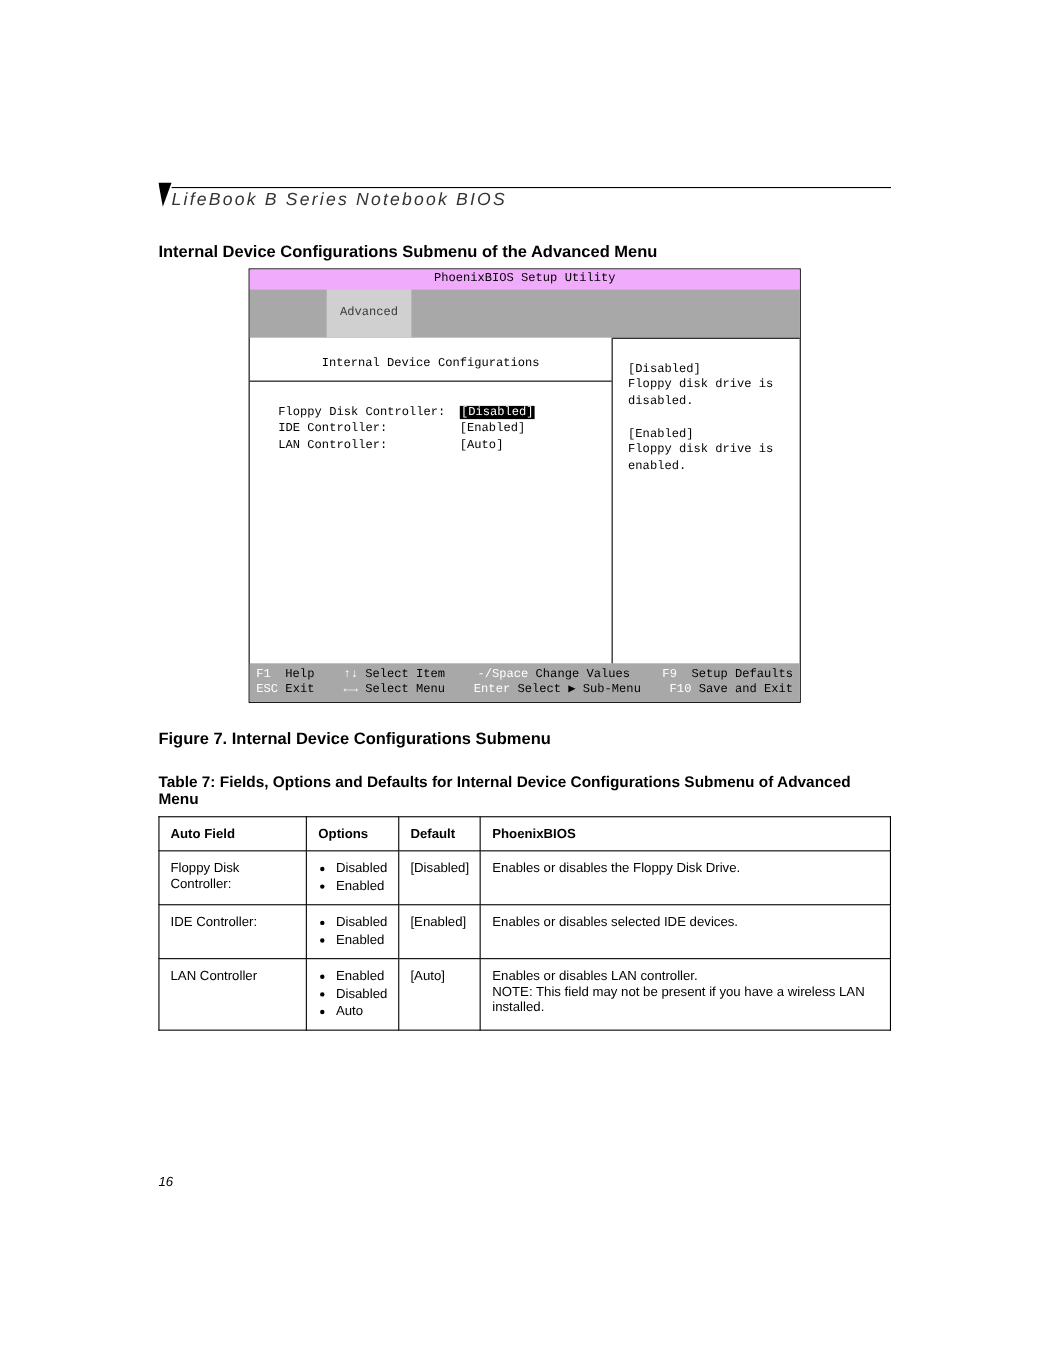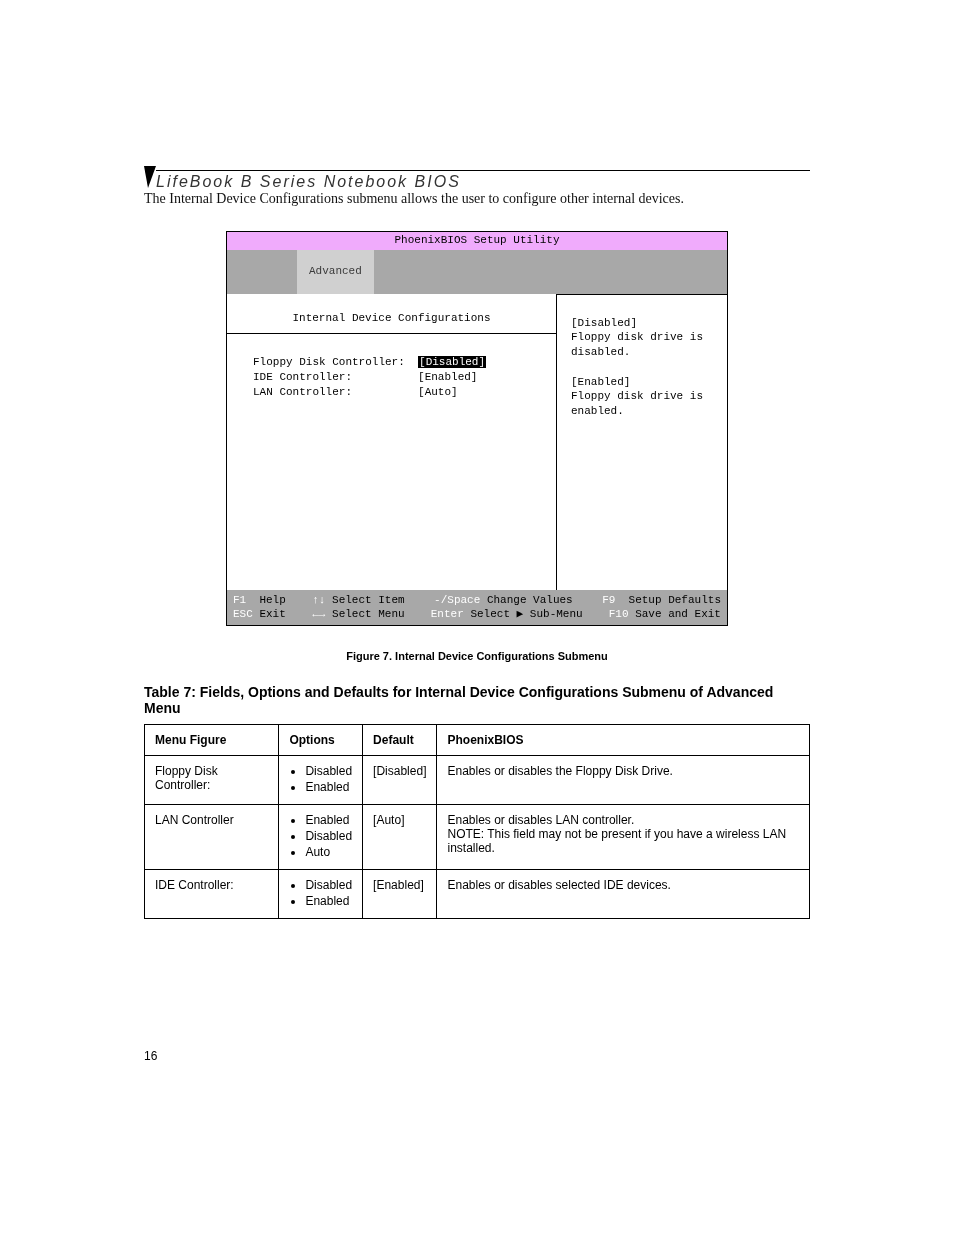--- a/index.html
+++ b/index.html
@@ -98,23 +98,22 @@
     background: #a8a8a8;
     padding: 4px 6px 3px 6px;
     color: #000;
   }
   .bios-footer-row { display: flex; justify-content: space-between; }
   .fkey { color: #fff; }
   .arrows { color: #fff; }
   .ftxt { color: #000; }
   .figure-caption {
     font-family: "Trebuchet MS", Verdana, sans-serif;
-    font-size: 11px;
+    font-size: 15px;
     font-weight: bold;
-    text-align: center;
     margin: 10px 0 22px 0;
   }
   .table-title {
     font-family: "Trebuchet MS", Verdana, sans-serif;
     font-weight: bold;
     font-size: 14px;
     margin-bottom: 8px;
   }
   table.opts {
     width: 100%;
@@ -126,37 +125,38 @@
     border: 1px solid #000;
     padding: 8px 10px;
     vertical-align: top;
     text-align: left;
   }
   table.opts th { font-weight: bold; }
   .opt-list { margin: 0; padding-left: 16px; }
   .opt-list li { margin: 0 0 2px 0; }
   .page-num {
     font-family: "Trebuchet MS", Verdana, sans-serif;
+    font-style: italic;
     font-size: 12px;
     margin-top: 130px;
   }
 </style>
 </head>
 <body>
 
 <div class="page">
 
   <div class="tri-icon">
     <svg width="14" height="22">
         <polygon points="0,0 12,0 4,22" fill="#000"></polygon>
       </svg>
   </div>
   <div class="running-header">LifeBook B Series Notebook BIOS</div>
 
-  <p class="intro-text">The Internal Device Configurations submenu allows the user to configure other internal devices.</p>
+  <h2 class="section-title">Internal Device Configurations Submenu of the Advanced Menu</h2>
 
   <div class="bios">
     <div class="bios-titlebar">PhoenixBIOS Setup Utility</div>
     <div class="bios-tabs">
       <span class="bios-tab">Advanced</span>
     </div>
     <div class="bios-body">
       <div class="bios-left">
         <div class="bios-subheader">Internal Device Configurations</div>
         <div class="bios-rule"></div>
@@ -207,60 +207,60 @@
     </div>
   </div>
 
   <div class="figure-caption">Figure 7.  Internal Device Configurations Submenu</div>
 
   <div class="table-title">Table 7: Fields, Options and Defaults for Internal Device Configurations Submenu of Advanced Menu</div>
 
   <table class="opts">
     <thead>
         <tr id="opts-head">
-          <th>Menu Figure</th>
+          <th>Auto Field</th>
           <th>Options</th>
           <th>Default</th>
           <th>PhoenixBIOS</th>
         </tr>
       </thead>
     <tbody id="opts-body">
         <tr>
           <td>Floppy Disk Controller:</td>
           <td>
             <ul class="opt-list">
               <li>Disabled</li>
               <li>Enabled</li>
             </ul>
           </td>
           <td>[Disabled]</td>
           <td style="white-space: pre-line;">Enables or disables the Floppy Disk Drive.</td>
         </tr>
         <tr>
+          <td>IDE Controller:</td>
+          <td>
+            <ul class="opt-list">
+              <li>Disabled</li>
+              <li>Enabled</li>
+            </ul>
+          </td>
+          <td>[Enabled]</td>
+          <td style="white-space: pre-line;">Enables or disables selected IDE devices.</td>
+        </tr>
+        <tr>
           <td>LAN Controller</td>
           <td>
             <ul class="opt-list">
               <li>Enabled</li>
               <li>Disabled</li>
               <li>Auto</li>
             </ul>
           </td>
           <td>[Auto]</td>
           <td style="white-space: pre-line;">Enables or disables LAN controller.
 NOTE: This field may not be present if you have a wireless LAN installed.</td>
         </tr>
-        <tr>
-          <td>IDE Controller:</td>
-          <td>
-            <ul class="opt-list">
-              <li>Disabled</li>
-              <li>Enabled</li>
-            </ul>
-          </td>
-          <td>[Enabled]</td>
-          <td style="white-space: pre-line;">Enables or disables selected IDE devices.</td>
-        </tr>
       </tbody>
   </table>
 
   <div class="page-num">16</div>
 
 </div>
 
 </body></html>

